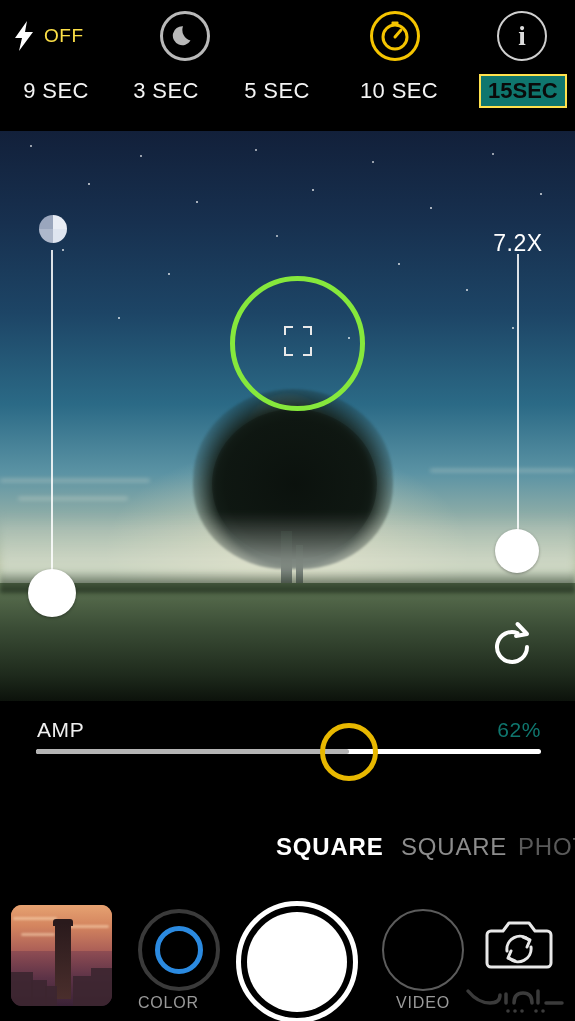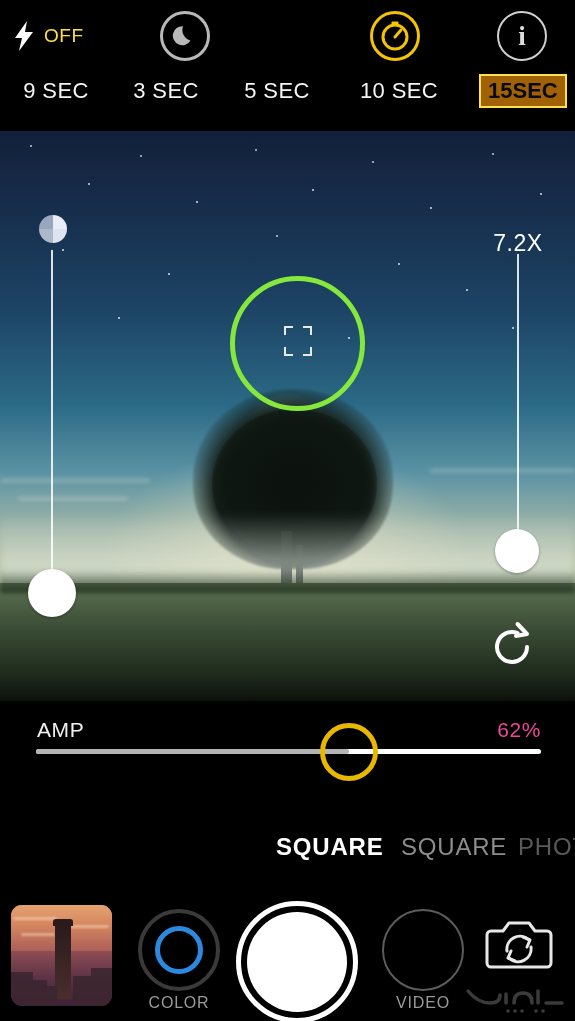--- a/index.html
+++ b/index.html
@@ -41,21 +41,21 @@
   }
   .info-i { color: #dcdcdc; font-size: 27px; font-weight: 700; font-family: "Liberation Serif", serif; line-height: 1; }
 
   .timer-row { position: absolute; left: 0; top: 74px; width: 575px; height: 48px; }
   .timer-item {
     position: absolute; top: 0; height: 34px;
     display: flex; align-items: center; justify-content: center;
     color: #f4f4f4; font-size: 22px; letter-spacing: .4px;
   }
   .timer-item.active {
-    background: #a16207; color: #0a0a0a; font-weight: 700;
+    background: #0f766e; color: #0a0a0a; font-weight: 700;
     border: 2px solid #ffe14d; padding: 4px 7px; letter-spacing: 0px;
   }
 
   
   .viewfinder {
     position: absolute; left: 0; top: 131px; width: 575px; height: 570px;
     overflow: hidden;
   }
   .sky {
     position: absolute; inset: 0;
@@ -154,21 +154,21 @@
   .rc.tl { left: 0; top: 0; border-left: 2.5px solid #e9e9e9; border-top: 2.5px solid #e9e9e9; }
   .rc.tr { right: 0; top: 0; border-right: 2.5px solid #e9e9e9; border-top: 2.5px solid #e9e9e9; }
   .rc.bl { left: 0; bottom: 0; border-left: 2.5px solid #e9e9e9; border-bottom: 2.5px solid #e9e9e9; }
   .rc.br { right: 0; bottom: 0; border-right: 2.5px solid #e9e9e9; border-bottom: 2.5px solid #e9e9e9; }
 
   .rotate-btn { position: absolute; left: 484px; top: 488px; width: 56px; height: 56px; }
 
   
   .ampbar { position: absolute; left: 0; top: 701px; width: 575px; height: 100px; background: #000; }
   .amp-label { position: absolute; left: 37px; top: 17px; color: #f0f0f0; font-size: 21px; letter-spacing: .6px; }
-  .amp-value { position: absolute; right: 34px; top: 17px; color: #ec4899; font-size: 21px; letter-spacing: .6px; }
+  .amp-value { position: absolute; right: 34px; top: 17px; color: #0f766e; font-size: 21px; letter-spacing: .6px; }
   .amp-track {
     position: absolute; left: 36px; top: 48px; width: 505px; height: 5px;
     background: #ffffff; border-radius: 3px;
   }
   .amp-fill { position: absolute; left: 0; top: 0; height: 5px; background: #b4b4b4; border-radius: 3px; }
   .amp-knob {
     position: absolute; top: 22px; width: 58px; height: 58px;
     border: 5px solid #e8b800; border-radius: 50%; background: transparent;
   }
 
@@ -199,21 +199,21 @@
   .thumb .tbldg { position: absolute; bottom: 0; background: rgba(60,38,48,.9); }
 
   .circbtn {
     position: absolute; border-radius: 50%; background: transparent;
   }
   .color-btn { left: 138px; top: 16px; width: 82px; height: 82px; border: 4px solid #3a3a3a; }
   .color-inner {
     position: absolute; left: 13px; top: 13px; width: 48px; height: 48px;
     border-radius: 50%; border: 5px solid #2b8ae0;
   }
-  .color-label { position: absolute; left: 138px; top: 101px; width: 82px; text-align: center;
+  .color-label { position: absolute; left: 138px; top: 101px; width: 82px; 
     color: #9a9a9a; font-size: 16px; letter-spacing: .8px; }
 
   .shutter {
     position: absolute; left: 236px; top: 8px; width: 122px; height: 122px;
     border-radius: 50%; border: 5px solid #ffffff; background: transparent;
     display: flex; align-items: center; justify-content: center;
   }
   .shutter-inner { width: 100px; height: 100px; border-radius: 50%; background: #fff; }
 
   .green-btn { left: 382px; top: 16px; width: 82px; height: 82px; border: 2.5px solid #5c5c5c; }

